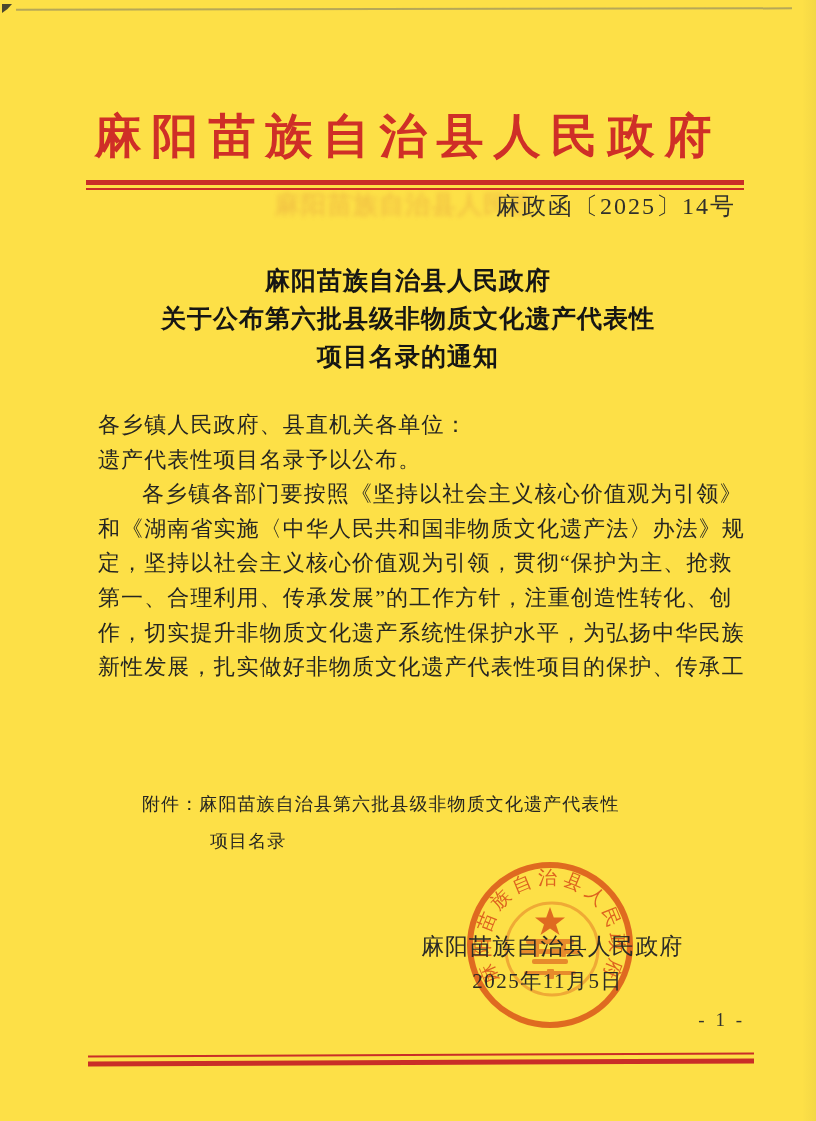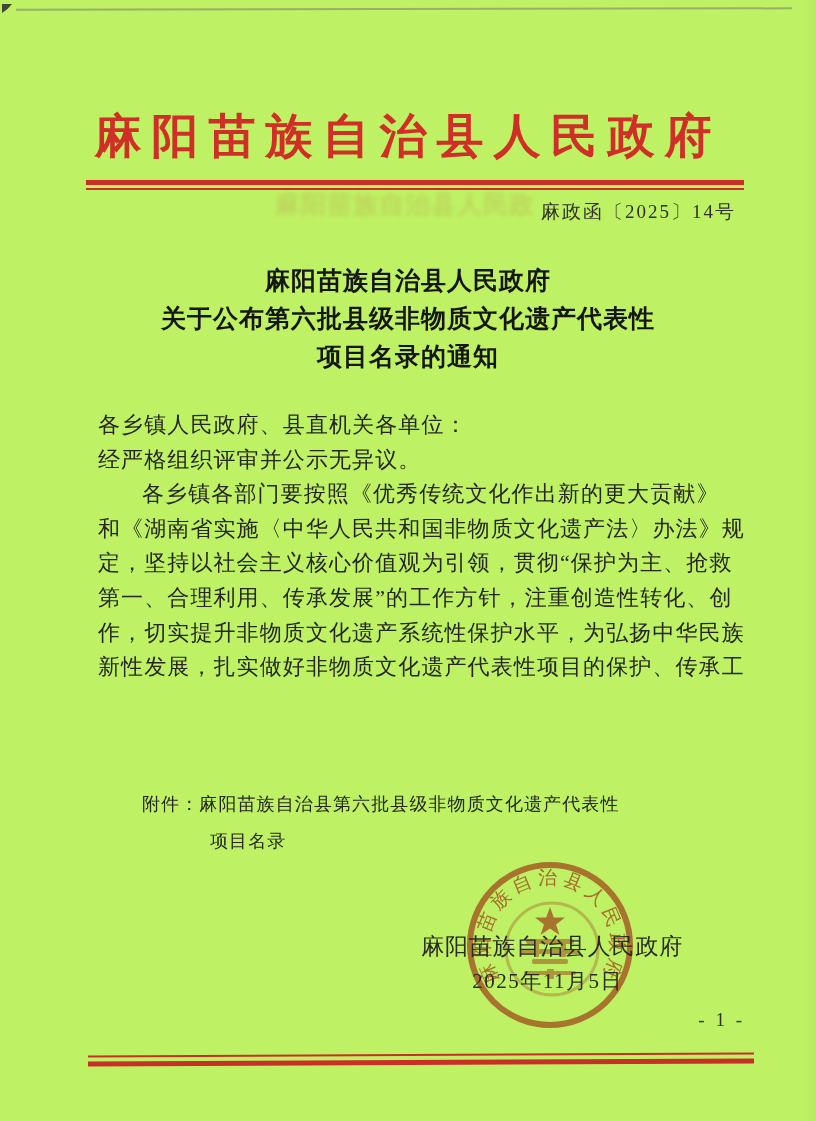--- a/index.html
+++ b/index.html
@@ -1,27 +1,27 @@
 <!DOCTYPE html>
 <html><head>
 <meta charset="utf-8">
 <style>
   html,body{margin:0;padding:0;}
   body{width:816px;height:1121px;background:#e8e8e6;font-family:"Liberation Serif","DejaVu Serif",serif;}
-  .scan{position:relative;width:816px;height:1121px;background:#bef264;overflow:hidden;}
+  .scan{position:relative;width:816px;height:1121px;background:#fde047;overflow:hidden;}
   
   .scan-top-line{position:absolute;top:8px;left:16px;width:776px;height:2px;background:#6f6f68;opacity:.5;transform:rotate(-.1deg);}
   .scan-corner-mark{position:absolute;top:4px;left:2px;width:10px;height:9px;background:#2c2c2c;clip-path:polygon(0 0,100% 0,55% 55%,0 100%);opacity:.85;}
   .scan-right-shade{position:absolute;top:0;right:0;width:14px;height:100%;background:linear-gradient(to right,rgba(0,0,0,0),rgba(60,60,50,.05));}
   
   .org-name{position:absolute;top:104px;left:0;width:100%;text-align:center;color:#cf2f27;font-size:47px;font-weight:bold;letter-spacing:10px;line-height:64px;white-space:nowrap;}
   .rule{position:absolute;left:86px;width:658px;background:#c92e27;}
   .rule-header-thick{top:180px;height:5px;}
   .rule-header-thin{top:188px;height:2px;}
-  .doc-number{position:absolute;top:198px;right:80px;color:#30302c;font-size:19px;letter-spacing:2px;line-height:28px;}
+  .doc-number{position:absolute;top:192px;right:80px;color:#30302c;font-size:24px;letter-spacing:2px;line-height:28px;}
   .ink-bleed{position:absolute;top:188px;left:275px;width:260px;color:rgba(195,60,50,.16);font-size:25px;font-weight:bold;letter-spacing:1px;filter:blur(2px);white-space:nowrap;overflow:hidden;pointer-events:none;}
   
   .doc-title{position:absolute;top:262px;left:0;width:100%;text-align:center;color:#161614;font-weight:bold;font-size:25px;line-height:38px;letter-spacing:1px;}
   
   .body-block{position:absolute;top:408px;left:98px;width:652px;color:#262622;font-size:22px;line-height:34.6px;letter-spacing:1.1px;}
   .body-line{white-space:nowrap;}
   .indent-2{padding-left:44px;}
   
   .attachment-block{position:absolute;top:786px;left:98px;width:652px;color:#262622;font-size:18px;line-height:37px;letter-spacing:1.1px;}
   .attach-line2{padding-left:112px;}
@@ -53,22 +53,22 @@
   <div class="doc-number">麻政函〔2025〕14号</div>
 
   <div class="doc-title">
     <div>麻阳苗族自治县人民政府</div>
     <div>关于公布第六批县级非物质文化遗产代表性</div>
     <div>项目名录的通知</div>
   </div>
 
   <div class="body-block">
     <div class="body-line">各乡镇人民政府、县直机关各单位：</div>
-    <div class="body-line">经严格组织评审并公示无异议。</div>
-    <div class="body-line indent-2">各乡镇各部门要按照《优秀传统文化作出新的更大贡献》</div>
+    <div class="body-line">遗产代表性项目名录予以公布。</div>
+    <div class="body-line indent-2">各乡镇各部门要按照《坚持以社会主义核心价值观为引领》</div>
     <div class="body-line">和《湖南省实施〈中华人民共和国非物质文化遗产法〉办法》规</div>
     <div class="body-line">定，坚持以社会主义核心价值观为引领，贯彻“保护为主、抢救</div>
     <div class="body-line">第一、合理利用、传承发展”的工作方针，注重创造性转化、创</div>
     <div class="body-line">作，切实提升非物质文化遗产系统性保护水平，为弘扬中华民族</div>
     <div class="body-line">新性发展，扎实做好非物质文化遗产代表性项目的保护、传承工</div>
   </div>
 
   <div class="attachment-block">
     <div class="body-line indent-2">附件：麻阳苗族自治县第六批县级非物质文化遗产代表性</div>
     <div class="body-line attach-line2">项目名录</div>

